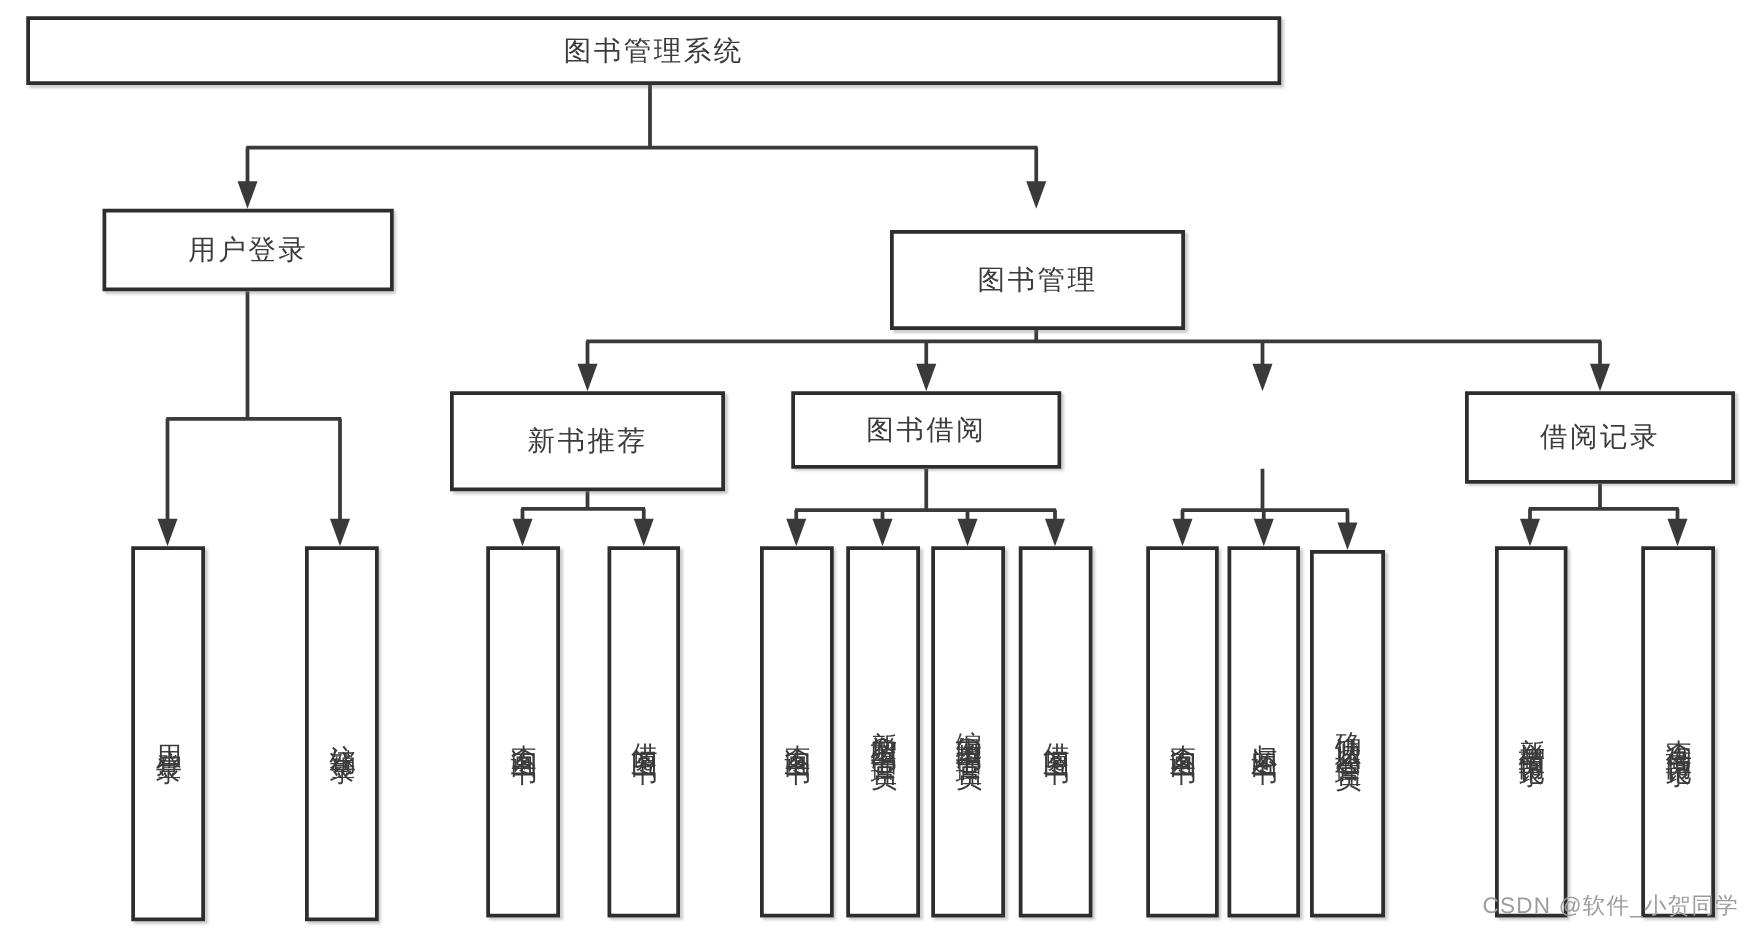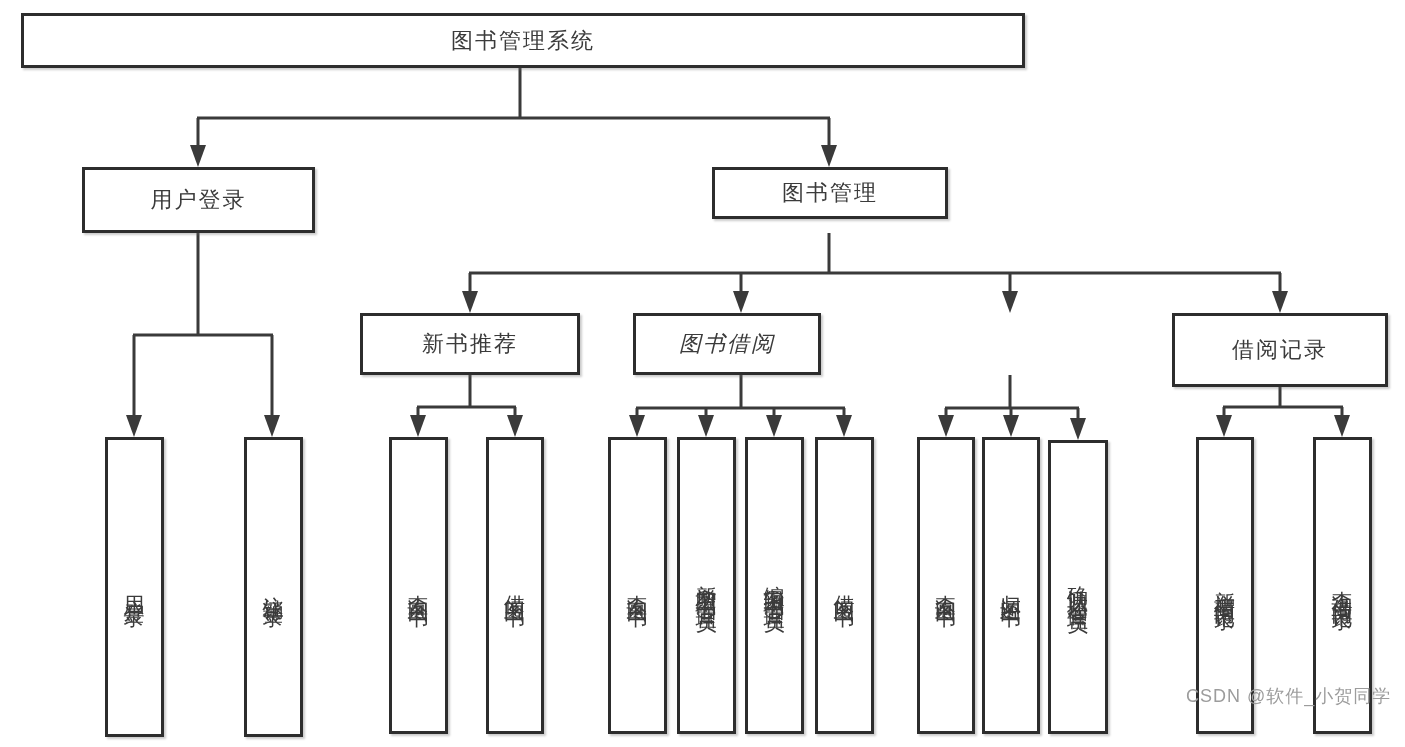--- a/index.html
+++ b/index.html
@@ -30,21 +30,21 @@
   .vbox{
     writing-mode:vertical-rl;
     text-orientation:mixed;
     font-size:21px;
     letter-spacing:4px;
     line-height:1;
   }
   .watermark{
     position:absolute;
     left:1186px;
-    top:684px;
+    top:712px;
     font-size:18px;
     letter-spacing:1px;
     color:#9c9c9c;
     white-space:nowrap;
   }
 </style>
 </head>
 <body>
 
 <div id="stage">
@@ -85,24 +85,24 @@
       <polygon points="1003,415 1019,415 1011,437"></polygon>
       <polygon points="1070,418 1086,418 1078,440"></polygon>
       <polygon points="1216,415 1232,415 1224,437"></polygon>
       <polygon points="1334,415 1350,415 1342,437"></polygon>
     </g>
   </svg>
 
   <div class="hbox" style="left:21px;top:13px;width:1004px;height:55px;">图书管理系统</div>
 
   <div class="hbox" style="left:82px;top:167px;width:233px;height:66px;">用户登录</div>
-  <div class="hbox" style="left:712px;top:167px;width:236px;height:52px;">图书管理</div>
+  <div class="hbox" style="left:712px;top:184px;width:236px;height:80px;">图书管理</div>
 
-  <div class="hbox" style="left:360px;top:313px;width:220px;height:62px;">新书推荐</div>
-  <div class="hbox" style="left:633px;top:313px;width:188px;height:62px;font-style:italic;">图书借阅</div>
+  <div class="hbox" style="left:360px;top:313px;width:220px;height:80px;">新书推荐</div>
+  <div class="hbox" style="left:633px;top:313px;width:216px;height:62px;">图书借阅</div>
   <div class="hbox" style="left:1172px;top:313px;width:216px;height:74px;">借阅记录</div>
 
   <div class="vbox" style="left:105px;top:437px;width:59px;height:300px;">用户登录</div>
   <div class="vbox" style="left:244px;top:437px;width:59px;height:300px;">注销登录</div>
 
   <div class="vbox" style="left:389px;top:437px;width:59px;height:297px;">查询图书</div>
   <div class="vbox" style="left:486px;top:437px;width:58px;height:297px;">借阅图书</div>
 
   <div class="vbox" style="left:608px;top:437px;width:59px;height:297px;">查询图书</div>
   <div class="vbox" style="left:677px;top:437px;width:59px;height:297px;">新增图书（管理员）</div>

